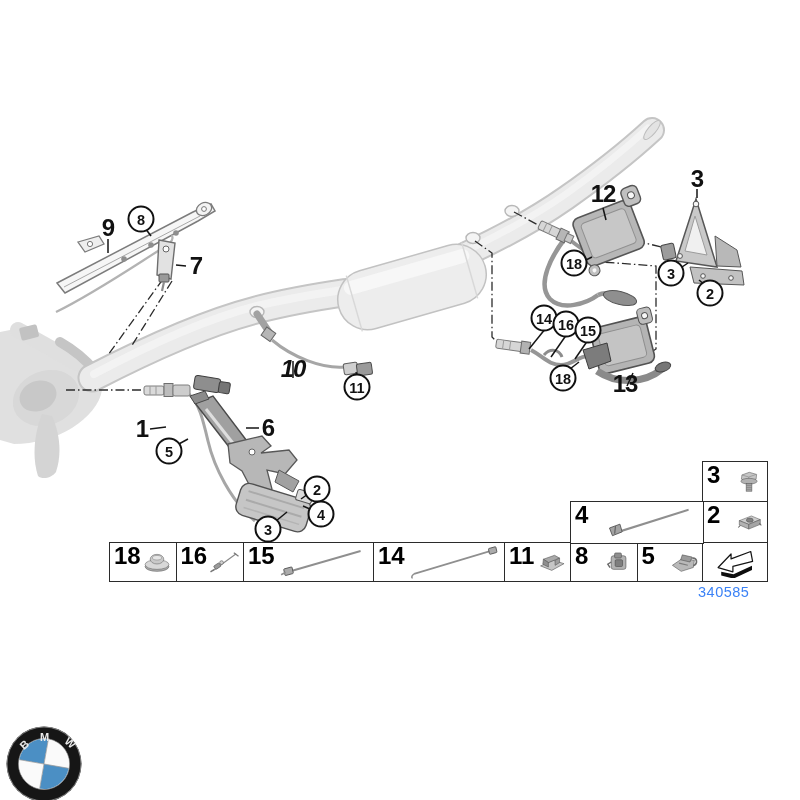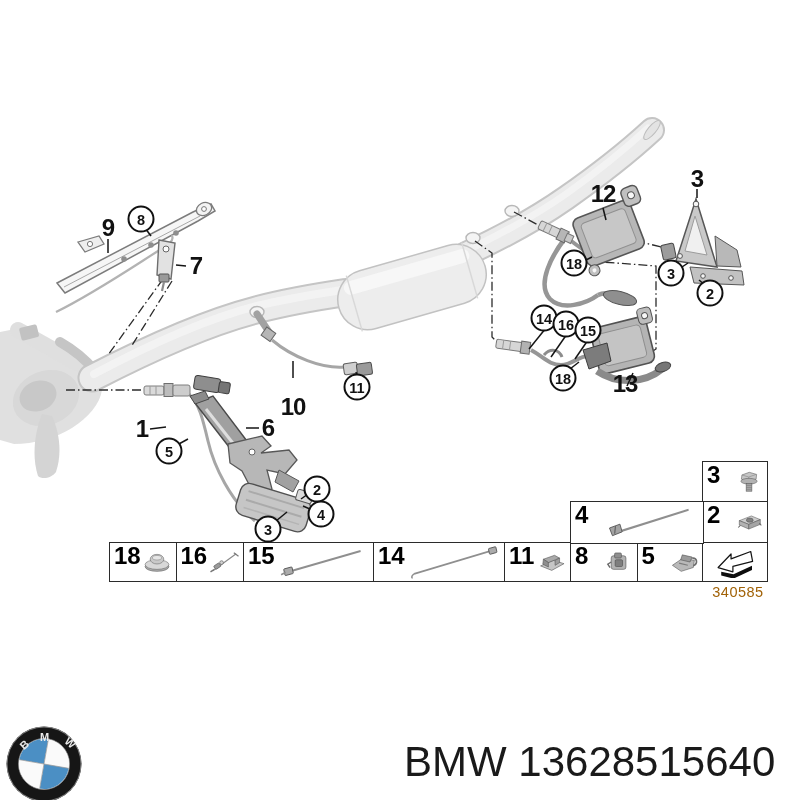--- a/index.html
+++ b/index.html
@@ -11,22 +11,22 @@
            font-family:"Liberation Sans",sans-serif;z-index:5;}
   .callout.bold{font-size:24px;letter-spacing:-1px;}
   .callout.circ{width:23px;height:23px;border:2.2px solid #111;border-radius:50%;background:#fff;
                 font-size:14.5px;display:flex;align-items:center;justify-content:center;}
   .pcell{position:absolute;border:1.5px solid #2b2b2b;background:#fff;box-sizing:border-box;z-index:4;}
   .pnum{position:absolute;top:-1px;left:4px;font-weight:bold;font-size:24px;color:#000;line-height:1.15;}
   .picon{position:absolute;top:2px;left:30px;right:2px;bottom:2px;}
   .picon svg{width:100%;height:100%;}
   .picon.wide{left:34px;}
   .picon.full{left:3px;top:3px;right:3px;bottom:3px;}
-  #fig-number{position:absolute;left:698px;top:584px;width:80px;text-align:center;
-              font-size:14.5px;color:#a16207;letter-spacing:0.5px;z-index:4;}
+  #fig-number{position:absolute;left:698px;top:584px;width:80px;text-align:left;
+              font-size:14.5px;color:#3b82f6;letter-spacing:0.5px;z-index:4;}
   #footer-text{position:absolute;left:404px;top:741px;width:392px;font-size:42px;line-height:41px;
                color:#1a1a1a;white-space:nowrap;z-index:4;}
   #logo{position:absolute;left:2px;top:724px;width:84px;height:76px;z-index:4;}
 </style>
 </head>
 <body>
 
 <div id="page">
 
   <div id="diagram">
@@ -236,26 +236,25 @@
       <path d="M42,40 L67,40 A25,25 0 0 1 42,65 Z" fill="#4b8fc4"></path>
       <path d="M42,40 L42,65 A25,25 0 0 1 17,40 Z" fill="#fafafa"></path>
       <line x1="17" y1="40" x2="67" y2="40" stroke="#9a9a9a" stroke-width="0.7"></line>
       <line x1="42" y1="15" x2="42" y2="65" stroke="#9a9a9a" stroke-width="0.7"></line>
     </g>
     <text x="20" y="27" font-size="11" font-weight="bold" fill="#e9e9e9" transform="rotate(-42 20 24)">B</text>
     <text x="38" y="17" font-size="11" font-weight="bold" fill="#e9e9e9">M</text>
     <text x="58" y="20" font-size="11" font-weight="bold" fill="#e9e9e9" transform="rotate(42 62 24)">W</text>
   </svg>
 
-  <div id="footer-text"><span>BMW</span> <span>13628515640</span></div>
 
 <div class="callout bold" style="left: 108px; top: 228px;">9</div>
     <div class="callout circ" style="left: 141px; top: 219px;">8</div>
     <div class="callout bold" style="left: 196px; top: 266px;">7</div>
-    <div class="callout bold" style="left: 293px; top: 407px;">10</div>
+    <div class="callout bold" style="left: 293px; top: 369px; font-style: italic;">10</div>
     <div class="callout circ" style="left: 357px; top: 387px;">11</div>
     <div class="callout bold" style="left: 142px; top: 429px;">1</div>
     <div class="callout circ" style="left: 169px; top: 451px;">5</div>
     <div class="callout bold" style="left: 268px; top: 428px;">6</div>
     <div class="callout circ" style="left: 317px; top: 489px;">2</div>
     <div class="callout circ" style="left: 321px; top: 514px;">4</div>
     <div class="callout circ" style="left: 268px; top: 529px;">3</div>
     <div class="callout bold" style="left: 603px; top: 194px;">12</div>
     <div class="callout circ" style="left: 574px; top: 263px;">18</div>
     <div class="callout circ" style="left: 544px; top: 318px;">14</div>

